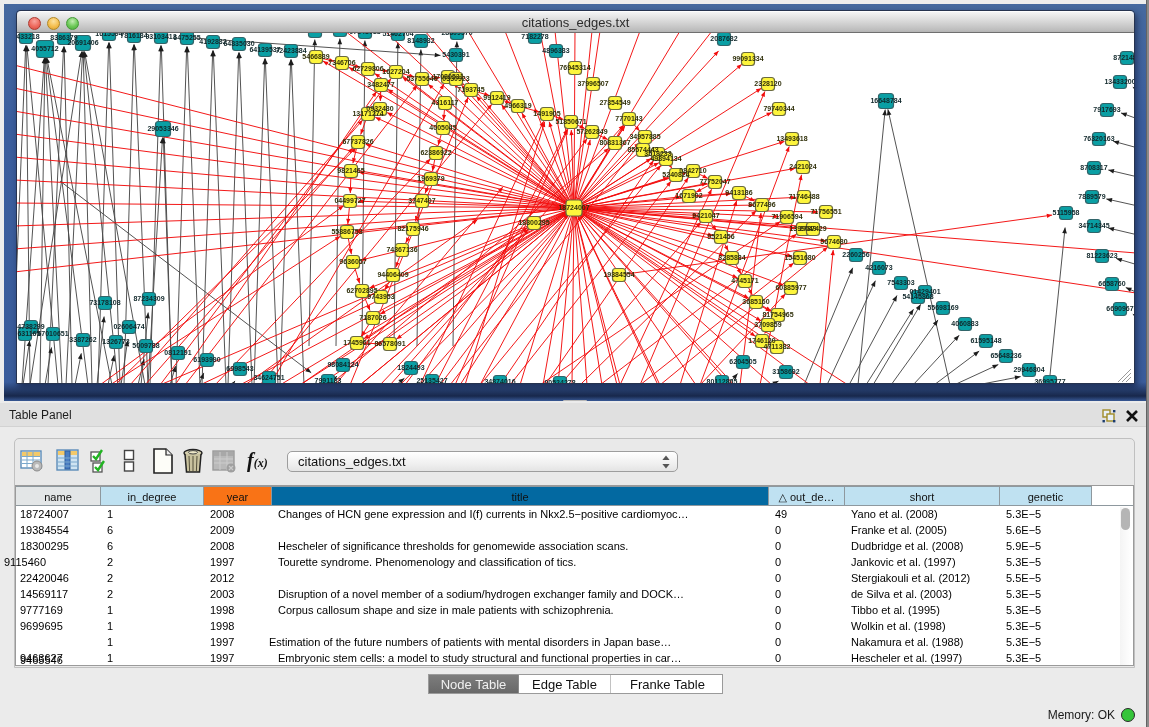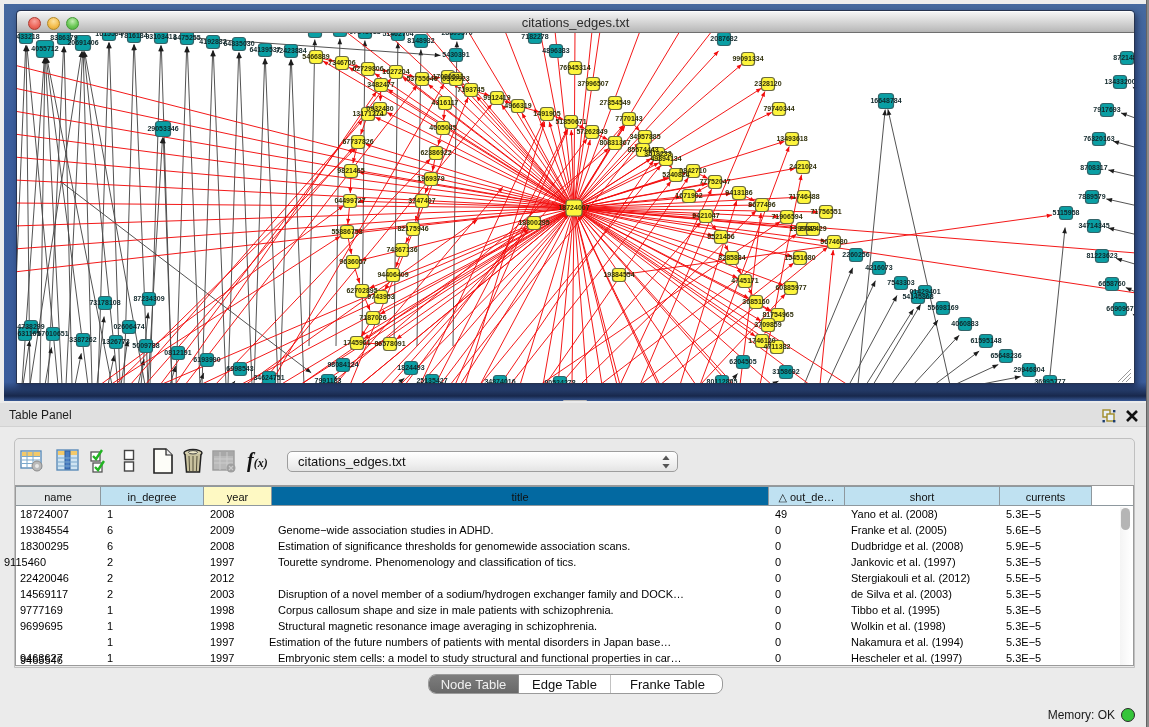--- a/index.html
+++ b/index.html
@@ -928,43 +928,43 @@
       <path d="M5 0.5 L8.6 5 L1.4 5 Z" fill="#555"></path>
         <path d="M5 13.5 L8.6 9 L1.4 9 Z" fill="#555"></path>
     </svg>
   </div>
 </div>
 
 <div style="position:absolute;left:0;top:0;width:1149px;height:727px;pointer-events:none">
   <div style="position:absolute;left:15px;top:485px;width:1119px;height:181px;background:#ffffff;border:1px solid #9a9a9a"></div>
   <div class="hcell" style="left:16px;width:85px;background:#e3e6e7">name</div>
 <div class="hcell" style="left:101px;width:103px;background:#bfe1f1">in_degree</div>
-<div class="hcell" style="left:204px;width:68px;background:#fef9c3">year</div>
+<div class="hcell" style="left:204px;width:68px;background:#f97316">year</div>
 <div class="hcell" style="left:272px;width:497px;background:#0369a1">title</div>
 <div class="hcell" style="left:769px;width:76px;background:#bfe1f1">△ out_de…</div>
 <div class="hcell" style="left:845px;width:155px;background:#bfe1f1">short</div>
-<div class="hcell" style="left:1000px;width:92px;background:#bfe1f1">currents</div>
+<div class="hcell" style="left:1000px;width:92px;background:#bfe1f1">genetic</div>
   <div class="hcell" style="left:1092px;width:41px;background:#ffffff;border-top:none;border-right:none"></div>
   <div class="cell" style="left:20px;top:506px;width:81px">18724007</div>
 <div class="cell" style="left:107px;top:506px;width:97px">1</div>
 <div class="cell" style="left:210px;top:506px;width:62px">2008</div>
+<div class="cell" style="left:278px;top:506px;width:491px">Changes of HCN gene expression and I(f) currents in Nkx2.5−positive cardiomyoc…</div>
 <div class="cell" style="left:775px;top:506px;width:70px">49</div>
 <div class="cell" style="left:851px;top:506px;width:149px">Yano et al. (2008)</div>
 <div class="cell" style="left:1006px;top:506px;width:86px">5.3E−5</div>
 <div class="cell" style="left:20px;top:522px;width:81px">19384554</div>
 <div class="cell" style="left:107px;top:522px;width:97px">6</div>
 <div class="cell" style="left:210px;top:522px;width:62px">2009</div>
-<div class="cell" style="left:278px;top:522px;width:491px">Genome−wide association studies in ADHD.</div>
 <div class="cell" style="left:775px;top:522px;width:70px">0</div>
 <div class="cell" style="left:851px;top:522px;width:149px">Franke et al. (2005)</div>
 <div class="cell" style="left:1006px;top:522px;width:86px">5.6E−5</div>
 <div class="cell" style="left:20px;top:538px;width:81px">18300295</div>
 <div class="cell" style="left:107px;top:538px;width:97px">6</div>
 <div class="cell" style="left:210px;top:538px;width:62px">2008</div>
-<div class="cell" style="left:278px;top:538px;width:491px">Estimation of significance thresholds for genomewide association scans.</div>
+<div class="cell" style="left:278px;top:538px;width:491px">Hescheler of significance thresholds for genomewide association scans.</div>
 <div class="cell" style="left:775px;top:538px;width:70px">0</div>
 <div class="cell" style="left:851px;top:538px;width:149px">Dudbridge et al. (2008)</div>
 <div class="cell" style="left:1006px;top:538px;width:86px">5.9E−5</div>
 <div class="cell" style="left:4px;top:554px;width:81px">9115460</div>
 <div class="cell" style="left:107px;top:554px;width:97px">2</div>
 <div class="cell" style="left:210px;top:554px;width:62px">1997</div>
 <div class="cell" style="left:278px;top:554px;width:491px">Tourette syndrome. Phenomenology and classification of tics.</div>
 <div class="cell" style="left:775px;top:554px;width:70px">0</div>
 <div class="cell" style="left:851px;top:554px;width:149px">Jankovic et al. (1997)</div>
 <div class="cell" style="left:1006px;top:554px;width:86px">5.3E−5</div>
@@ -984,43 +984,42 @@
 <div class="cell" style="left:20px;top:602px;width:81px">9777169</div>
 <div class="cell" style="left:107px;top:602px;width:97px">1</div>
 <div class="cell" style="left:210px;top:602px;width:62px">1998</div>
 <div class="cell" style="left:278px;top:602px;width:491px">Corpus callosum shape and size in male patients with schizophrenia.</div>
 <div class="cell" style="left:775px;top:602px;width:70px">0</div>
 <div class="cell" style="left:851px;top:602px;width:149px">Tibbo et al. (1995)</div>
 <div class="cell" style="left:1006px;top:602px;width:86px">5.3E−5</div>
 <div class="cell" style="left:20px;top:618px;width:81px">9699695</div>
 <div class="cell" style="left:107px;top:618px;width:97px">1</div>
 <div class="cell" style="left:210px;top:618px;width:62px">1998</div>
-<div class="cell" style="left:278px;top:618px;width:491px">Structural magnetic resonance image averaging in schizophrenia.</div>
 <div class="cell" style="left:775px;top:618px;width:70px">0</div>
 <div class="cell" style="left:851px;top:618px;width:149px">Wolkin et al. (1998)</div>
 <div class="cell" style="left:1006px;top:618px;width:86px">5.3E−5</div>
 <div class="cell" style="left:20px;top:652px;width:81px">9465546</div>
 <div class="cell" style="left:107px;top:634px;width:97px">1</div>
 <div class="cell" style="left:210px;top:634px;width:62px">1997</div>
 <div class="cell" style="left:269px;top:634px;width:491px">Estimation of the future numbers of patients with mental disorders in Japan base…</div>
 <div class="cell" style="left:775px;top:634px;width:70px">0</div>
-<div class="cell" style="left:851px;top:634px;width:149px">Nakamura et al. (1994)</div>
+<div class="cell" style="left:851px;top:634px;width:149px">Nakamura et al. (1988)</div>
 <div class="cell" style="left:1006px;top:634px;width:86px">5.3E−5</div>
 <div class="cell" style="left:20px;top:650px;width:81px">9463627</div>
 <div class="cell" style="left:107px;top:650px;width:97px">1</div>
 <div class="cell" style="left:210px;top:650px;width:62px">1997</div>
 <div class="cell" style="left:278px;top:650px;width:491px">Embryonic stem cells: a model to study structural and functional properties in car…</div>
 <div class="cell" style="left:775px;top:650px;width:70px">0</div>
 <div class="cell" style="left:851px;top:650px;width:149px">Hescheler et al. (1997)</div>
 <div class="cell" style="left:1006px;top:650px;width:86px">5.3E−5</div>
 
   <div style="position:absolute;left:1120px;top:507px;width:12px;height:158px;background:linear-gradient(90deg,#f4f4f4,#ffffff)"></div>
   <div style="position:absolute;left:1121px;top:508px;width:9px;height:22px;background:#b5b5b5;border-radius:5px"></div>
 </div>
 
-<div style="position:absolute;left:428px;top:674px;width:295px;height:20px;border:1px solid #9a9a9a;border-radius:8px;background:#ffffff;overflow:hidden">
+<div style="position:absolute;left:428px;top:674px;width:295px;height:20px;border:1px solid #9a9a9a;border-radius:0;background:#ffffff;overflow:hidden">
   <div style="position:absolute;left:0;top:0;width:90px;height:20px;background:linear-gradient(#7d7d7d,#666666);color:#f0f0f0;font-size:13px;text-align:center;line-height:19px;border-right:1px solid #8a8a8a">Node Table</div>
   <div style="position:absolute;left:90px;top:0;width:92px;height:20px;color:#111;font-size:13px;text-align:center;line-height:19px;border-right:1px solid #c2c2c2">Edge Table</div>
   <div style="position:absolute;left:182px;top:0;width:113px;height:20px;color:#111;font-size:13px;text-align:center;line-height:19px">Franke Table</div>
 </div>
 
 <div style="position:absolute;left:1035px;top:708px;width:80px;font-size:12px;color:#1a1a1a;text-align:right">Memory: OK</div>
 <div style="position:absolute;left:1121px;top:708px;width:14px;height:14px;border-radius:50%;background:#35c53a;border:1.5px solid #2a2a2a"></div>
 
 </body></html>

